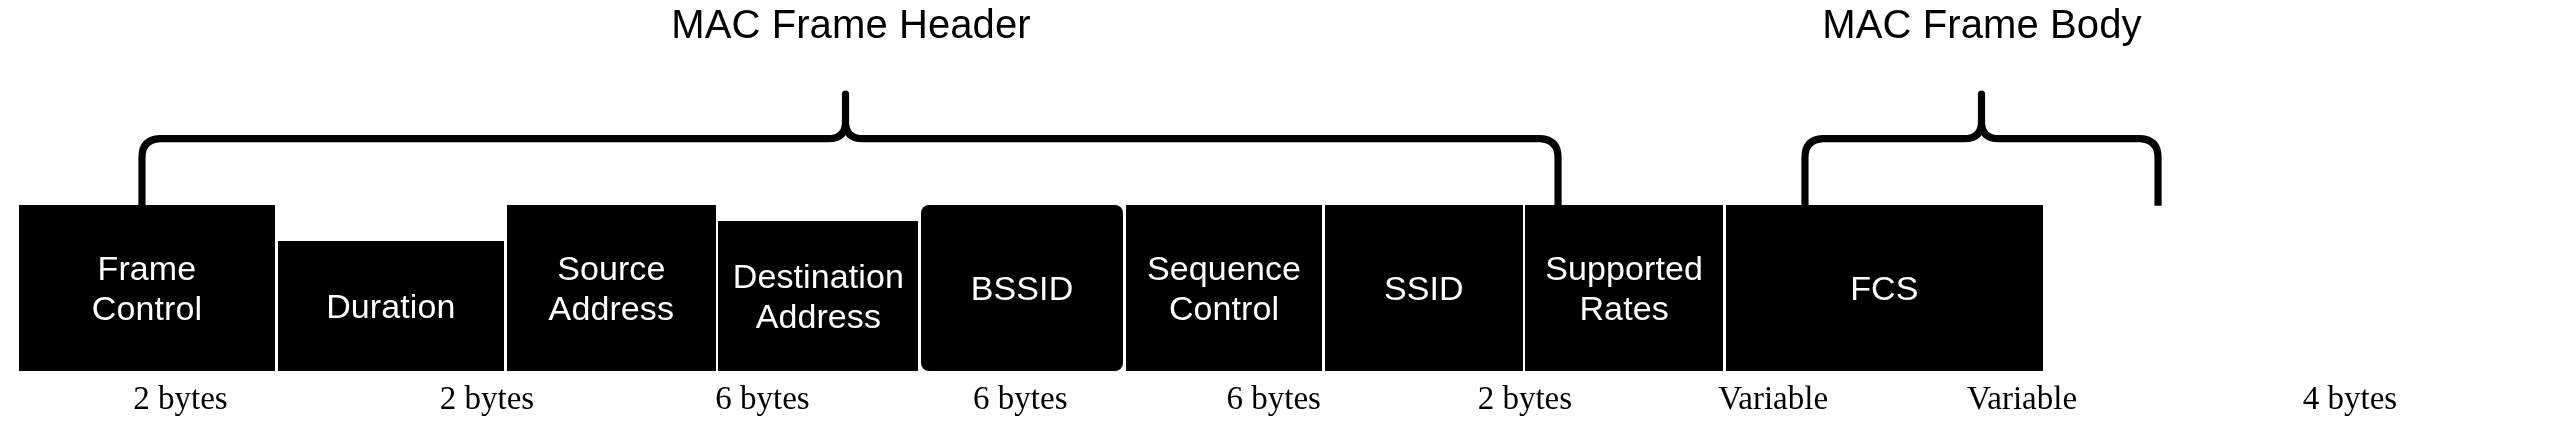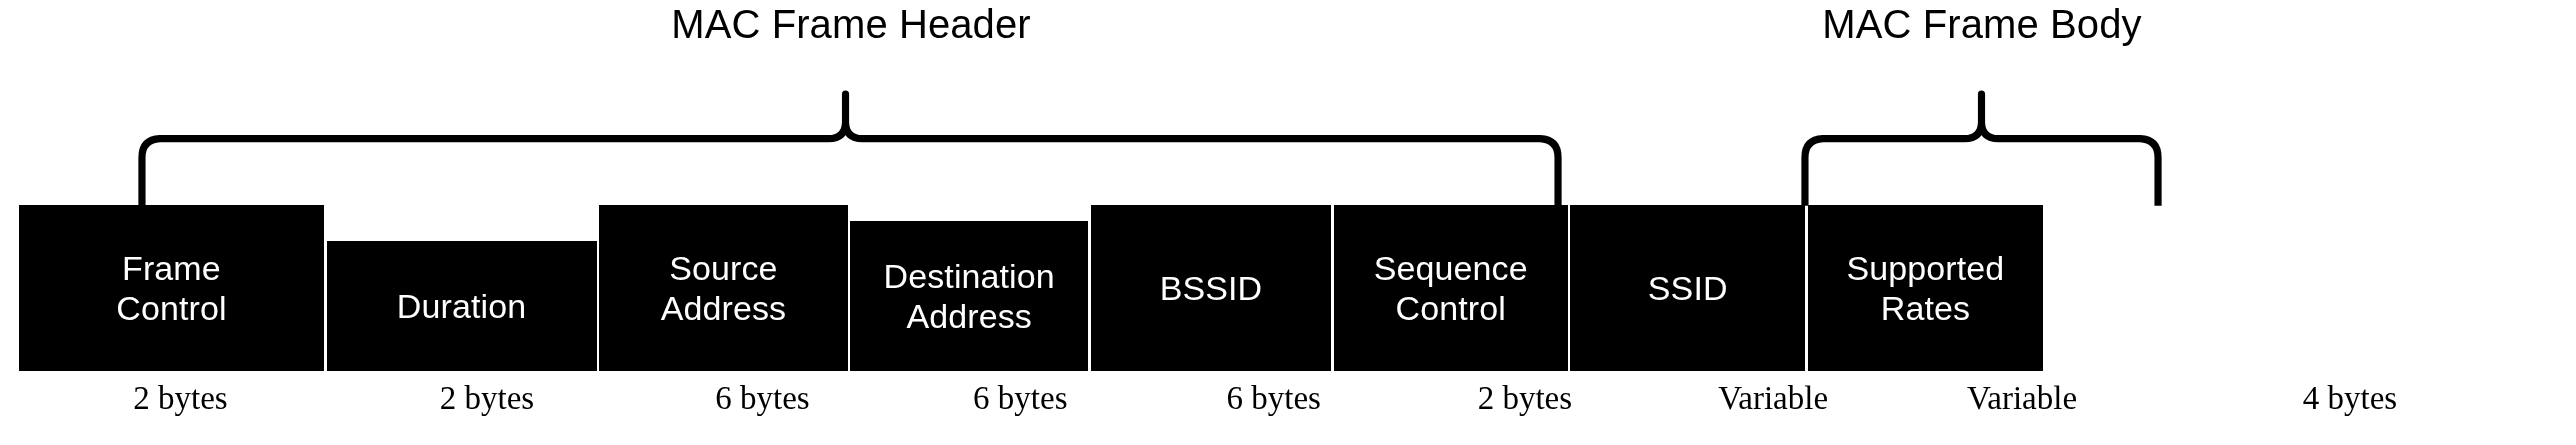--- a/index.html
+++ b/index.html
@@ -154,38 +154,41 @@
     <div class="field-box" style="flex:177 1 0;">
       <span class="field-label">Source
 Address</span>
     </div>
 
     <div class="field-box" style="flex:169 1 0;margin-top:16px;">
       <span class="field-label">Destination
 Address</span>
     </div>
 
-    <div class="field-box" style="flex:171 1 0;">
+    <div class="field-box" style="flex:171 1 0;border-radius:8px;">
       <span class="field-label">BSSID</span>
     </div>
 
     <div class="field-box" style="flex:166 1 0;">
       <span class="field-label">Sequence
 Control</span>
     </div>
 
     <div class="field-box" style="flex:167 1 0;">
       <span class="field-label">SSID</span>
     </div>
 
     <div class="field-box" style="flex:167 1 0;">
       <span class="field-label">Supported
 Rates</span>
     </div>
 
+    <div class="field-box" style="flex:274 1 0;">
+      <span class="field-label">FCS</span>
+    </div>
 
   </div>
 
   <div id="size-row">
 
     <div class="size-cell" style="flex:219 1 0;">2 bytes</div>
     <div class="size-cell" style="flex:193 1 0;">2 bytes</div>
     <div class="size-cell" style="flex:177 1 0;">6 bytes</div>
     <div class="size-cell" style="flex:169 1 0;">6 bytes</div>
     <div class="size-cell" style="flex:171 1 0;">6 bytes</div>

